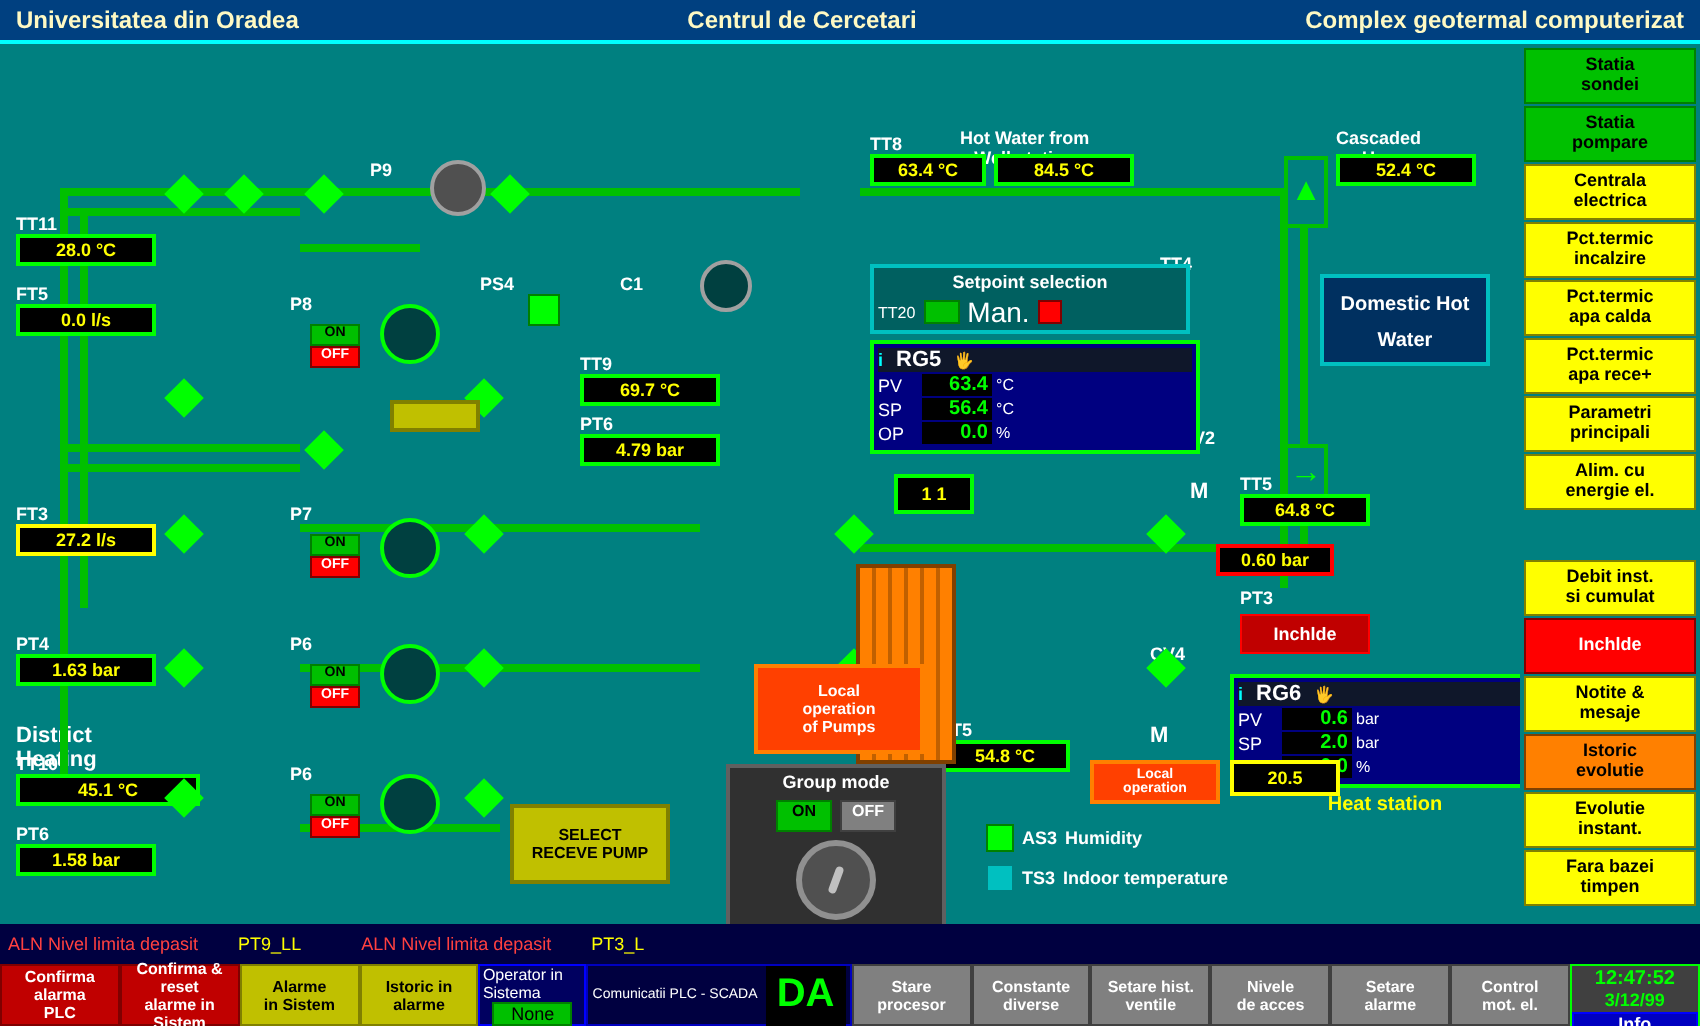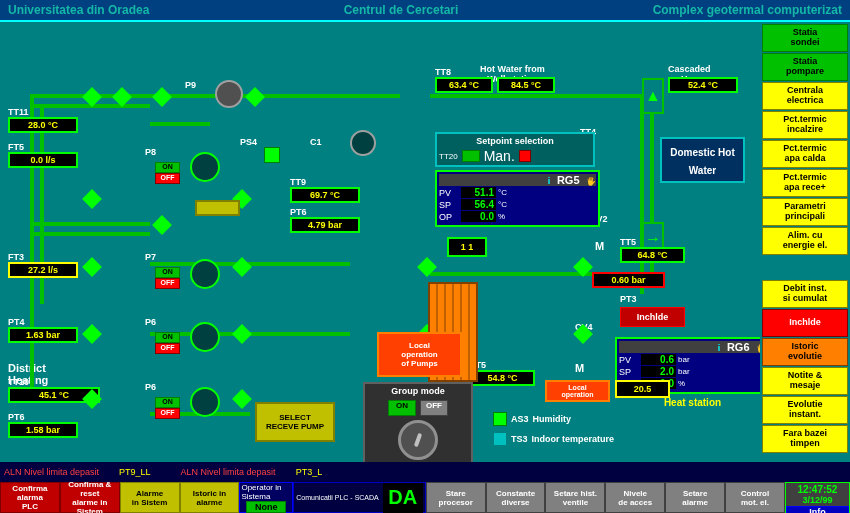--- a/index.html
+++ b/index.html
@@ -7,21 +7,21 @@
       width: 850px;
       height: 513px;
       overflow: hidden;
       font-family: Arial, sans-serif;
       background: #008080;
     }
 
     
     .header {
       background: #004080;
-      color: #14b8a6;
+      color: #fef9c3;
       display: flex;
       justify-content: space-between;
       align-items: center;
       padding: 2px 8px;
       height: 22px;
       font-size: 12px;
       font-weight: bold;
       border-bottom: 2px solid #00ffff;
     }
 
@@ -134,25 +134,25 @@
     }
 
     
     .rg-panel {
       position: absolute;
       background: #000080;
       border: 2px solid #00ff00;
       padding: 2px;
     }
     .rg-panel .rg-title {
-      background: #404040;
+      background: #0f172a;
       color: #fff;
       font-size: 9px;
       font-weight: bold;
-      text-align: right;
+      text-align: left;
     }
     .rg-panel .rg-row {
       display: flex;
       align-items: center;
       gap: 2px;
       margin: 1px 0;
     }
     .rg-panel .rg-label {
       color: #fff;
       font-size: 9px;
@@ -369,37 +369,37 @@
     <div class="pipe-h" style="left:430px;top:250px;width:220px;"></div>
     <div class="pipe-v" style="left:640px;top:72px;height:200px;"></div>
     <div class="pipe-v" style="left:650px;top:72px;height:180px;"></div>
 
     <div class="arrow-box" style="left:642px;top:56px;width:22px;height:36px;">▲</div>
     <div class="arrow-box" style="left:642px;top:200px;width:22px;height:30px;">→</div>
 
     <div class="label-text" style="left:480px;top:42px;font-size:9px;color:#fff;text-align:center;">Hot Water from<br>Well station</div>
 
     <div class="display-box" style="left:435px;top:55px;width:58px;"><span>63.4 °C</span></div>
-    <div class="display-box" style="left:497px;top:55px;width:58px;"><span>84.5 °C</span></div>
+    <div class="display-box" style="left:497px;top:55px;width:70px;"><span>84.5 °C</span></div>
     <div class="label-text" style="left:435px;top:45px;">TT8</div>
 
     <div class="label-text" style="left:668px;top:42px;font-size:9px;color:#fff;text-align:center;">Cascaded<br>Use</div>
     <div class="display-box" style="left:668px;top:55px;width:70px;"><span>52.4 °C</span></div>
 
     <div class="label-text" style="left:580px;top:105px;">TT4</div>
 
     <div style="position:absolute;left:660px;top:115px;width:85px;background:#003060;border:2px solid #00c0c0;padding:3px;text-align:center;">
       <span style="color:#fff;font-size:10px;font-weight:bold;">Domestic
 Hot Water</span>
     </div>
 
     <div class="display-box" style="left:620px;top:225px;width:65px;"><span>64.8 °C</span></div>
     <div class="label-text" style="left:620px;top:215px;">TT5</div>
 
-    <div class="display-box red-border" style="left:592px;top:250px;width:73px;"><span>0.60 bar</span></div>
+    <div class="display-box red-border" style="left:608px;top:250px;width:59px;"><span>0.60 bar</span></div>
     <div class="label-text" style="left:620px;top:272px;">PT3</div>
 
     <div style="position:absolute;left:620px;top:285px;width:65px;height:20px;background:#c00000;color:#fff;font-size:9px;font-weight:bold;display:flex;align-items:center;justify-content:center;border:1px solid #ff0000;cursor:pointer;">Inchlde</div>
 
     <div class="display-box" style="left:470px;top:348px;width:65px;"><span>54.8 °C</span></div>
     <div class="label-text" style="left:470px;top:338px;">TT5</div>
 
     <div class="display-box" style="left:8px;top:95px;width:70px;"><span>28.0 °C</span></div>
     <div class="label-text" style="left:8px;top:85px;">TT11</div>
 
@@ -502,21 +502,21 @@
     </div>
 
     <div class="rg-panel" style="left:435px;top:148px;width:165px;">
       <div class="rg-title">
         <span style="color:#00ffff;font-size:9px;">i</span>
         <span style="color:#fff;font-size:11px;font-weight:bold;margin-left:4px;">RG5</span>
         <span style="color:#a0a0a0;font-size:8px;margin-left:4px;">🖐</span>
       </div>
       <div class="rg-row">
         <span class="rg-label">PV</span>
-        <span class="rg-value">51.1</span>
+        <span class="rg-value">63.4</span>
         <span class="rg-unit">°C</span>
       </div>
       <div class="rg-row">
         <span class="rg-label">SP</span>
         <span class="rg-value">56.4</span>
         <span class="rg-unit">°C</span>
       </div>
       <div class="rg-row">
         <span class="rg-label">OP</span>
         <span class="rg-value">0.0</span>
@@ -616,24 +616,24 @@
 apa calda</div>
     <div class="sidebar-btn yellow" style="white-space:pre-line;">Pct.termic
 apa rece+</div>
     <div class="sidebar-btn yellow" style="white-space:pre-line;">Parametri
 principali</div>
     <div class="sidebar-btn yellow" style="white-space:pre-line;">Alim. cu
 energie el.</div>
     <div class="sidebar-btn yellow" style="white-space:pre-line;margin-top:24px;">Debit inst.
 si cumulat</div>
     <div class="sidebar-btn red" style="white-space:pre-line;">Inchlde</div>
+    <div class="sidebar-btn yellow" style="white-space:pre-line;">Notite &amp;
+mesaje</div>
     <div class="sidebar-btn orange" style="white-space:pre-line;font-weight:bold;color:#000;">Istoric
 evolutie</div>
-    <div class="sidebar-btn yellow" style="white-space:pre-line;">Notite &amp;
-mesaje</div>
     <div class="sidebar-btn yellow" style="white-space:pre-line;">Evolutie
 instant.</div>
     <div class="sidebar-btn yellow" style="white-space:pre-line;">Fara bazei
 timpen</div>
   </div>
 
 </div>
 
 <div class="bottom-area">
 
@@ -662,21 +662,21 @@
     </div>
 
     <div class="bottom-btn yellow" style="max-width:80px;">
       <span style="white-space:pre-line;">Istoric in
 alarme</span>
     </div>
 
     <div style="flex:1;background:#000060;border:1px solid #0000ff;display:flex;flex-direction:column;align-items:center;justify-content:center;padding:1px;">
       <span style="color:#fff;font-size:8px;">Operator in Sistema</span>
       <div style="width:80%;height:16px;background:#00c000;border:1px solid #008000;display:flex;align-items:center;justify-content:center;cursor:pointer;">
-        <span style="color:#000;font-size:9px;font-weight:bold;">None</span>
+        <span style="color:#000;font-size:9px;font-weight:normal;">None</span>
       </div>
     </div>
 
     <div style="display:flex;align-items:center;background:#000040;border:1px solid #0000c0;padding:2px;">
       <div style="display:flex;flex-direction:column;align-items:center;margin-right:4px;">
         <span style="color:#fff;font-size:7px;">Comunicatii
 PLC - SCADA</span>
       </div>
       <div class="da-box" style="width:40px;height:30px;">
         <span>DA</span>

